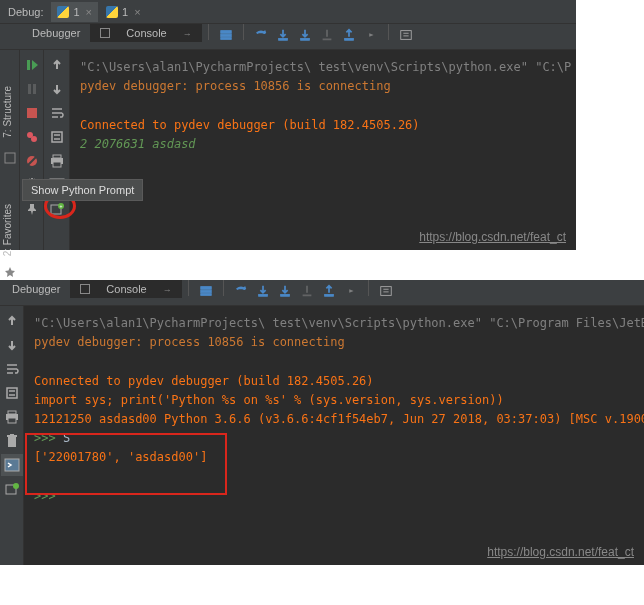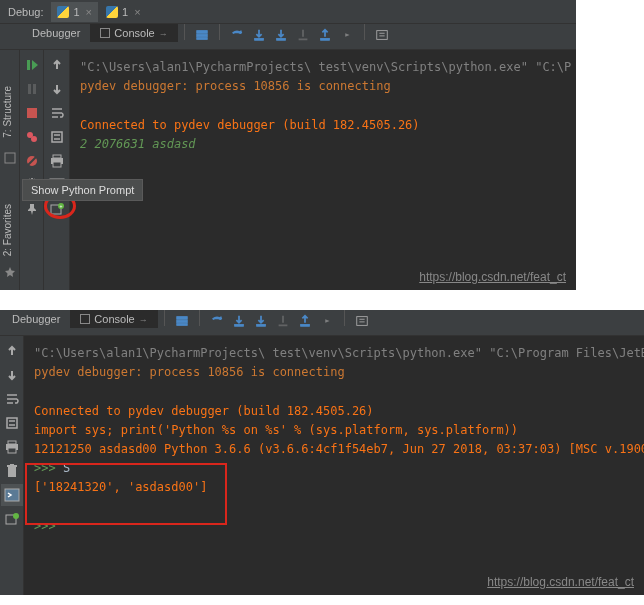--- a/index.html
+++ b/index.html
@@ -1,35 +1,35 @@
 <!DOCTYPE html>
 <html><head>
   <meta charset="utf-8">
   <style>
     * { margin: 0; padding: 0; box-sizing: border-box; }
     body { font-family: Arial, sans-serif; background: #fff; font-size: 11px; }
     
     .screenshot { background: #2b2b2b; color: #a9b7c6; position: relative; }
-    .screenshot1 { width: 576px; height: 290px; margin-bottom: 20px; }
+    .screenshot1 { width: 576px; height: 250px; margin-bottom: 30px; }
     .screenshot2 { width: 644px; height: 285px; }
     
     
     .top-bar { height: 24px; background: #3c3f41; display: flex; align-items: center; border-bottom: 1px solid #323232; }
     .debug-label { padding: 0 8px; color: #bbb; font-size: 11px; }
     .run-tab { display: flex; align-items: center; background: #4e5254; padding: 2px 6px; margin-right: 2px; height: 20px; cursor: pointer; }
     .run-tab.inactive { background: #3c3f41; }
     .py-icon { width: 12px; height: 12px; margin-right: 4px; background: linear-gradient(135deg, #3776ab 50%, #ffd43b 50%); border-radius: 2px; }
     .tab-label { color: #bbb; font-size: 11px; }
     .tab-close { color: #888; margin-left: 6px; font-size: 11px; cursor: pointer; }
     
     
     .sub-tabs { height: 26px; background: #3c3f41; display: flex; align-items: flex-start; border-bottom: 1px solid #323232; padding-left: 2px; }
     .sub-tab { padding: 3px 10px; color: #bbb; font-size: 11px; cursor: pointer; }
     .sub-tab.active { background: #2b2b2b; }
-    .sub-tab-console { display: flex; align-items: center; gap: 4px; }
+    .sub-tab-console { display: flex; align-items: center; gap: 16px; }
     .sep { width: 1px; height: 16px; background: #555; margin: 0 6px; }
     .toolbar-btn { width: 22px; height: 22px; display: flex; align-items: center; justify-content: center; cursor: pointer; color: #adadad; }
     .toolbar-btn svg { width: 14px; height: 14px; }
     .toolbar-btn.blue svg { stroke: #4a88c7; fill: #4a88c7; }
     
     
     .main-area { display: flex; height: calc(100% - 50px); position: relative; }
     .screenshot2 .main-area { height: calc(100% - 26px); }
     
     
@@ -387,24 +387,24 @@
             <circle cx="11" cy="4" r="3" fill="#62b543"></circle>
           </svg>
         </div>
     </div>
 
     <div class="console">
       <div class="console-line gray">"C:\Users\alan1\PycharmProjects\ test\venv\Scripts\python.exe" "C:\Program Files\JetB</div>
       <div class="console-line orange">pydev debugger: process 10856 is connecting</div>
       <div class="console-line">&nbsp;</div>
       <div class="console-line normal">Connected to pydev debugger (build 182.4505.26)</div>
-      <div class="console-line normal">import sys; print('Python %s on %s' % (sys.platform, sys.platform))</div>
+      <div class="console-line normal">import sys; print('Python %s on %s' % (sys.version, sys.version))</div>
       <div class="console-line normal">12121250 asdasd00 Python 3.6.6 (v3.6.6:4cf1f54eb7, Jun 27 2018, 03:37:03) [MSC v.1900 </div>
       <div class="console-line"><span class="prompt">&gt;&gt;&gt;</span><span style="color:#a9b7c6;"> S</span></div>
-      <div class="console-line normal">['18241320', 'asdasd00']</div>
+      <div class="console-line normal">['22001780', 'asdasd00']</div>
       <div class="console-line">&nbsp;</div>
       <div class="console-line"><span class="prompt">&gt;&gt;&gt;</span></div>
     </div>
   </div>
 
   <div class="red-box" style="left: 25px; top: 153px; width: 202px; height: 62px;"></div>
 
   <div class="watermark">https://blog.csdn.net/feat_ct</div>
 </div>
 

